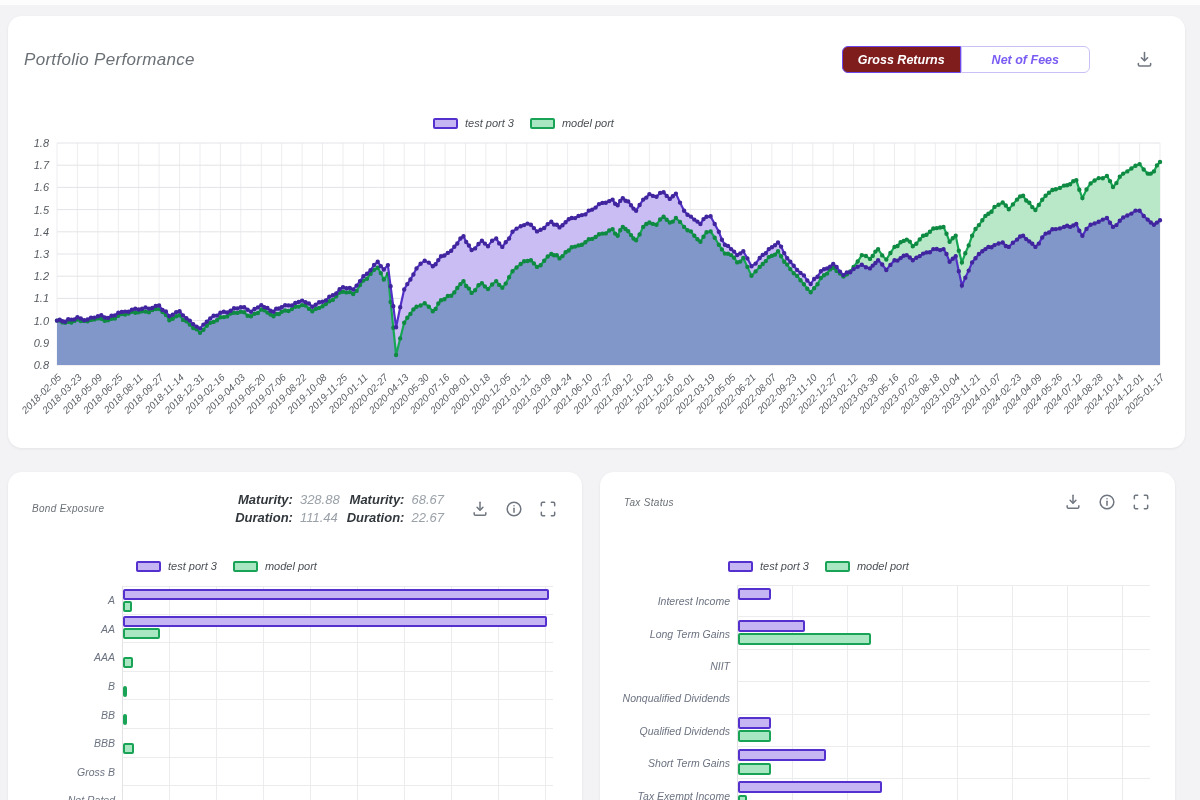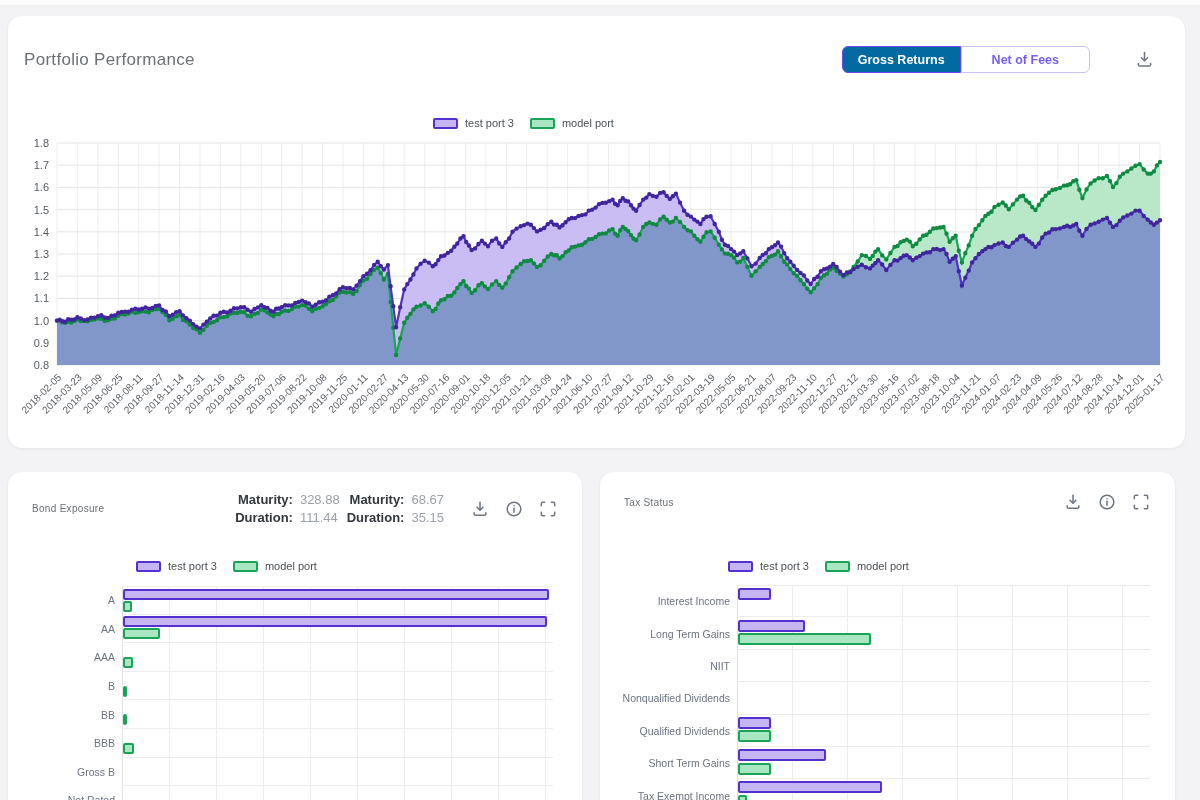--- a/index.html
+++ b/index.html
@@ -1,34 +1,34 @@
 <!DOCTYPE html>
 <html><head>
 <meta charset="utf-8">
 <style>
   * { margin:0; padding:0; box-sizing:border-box; }
   html,body { width:1200px; height:800px; overflow:hidden; background:#f3f3f5;
     font-family:"Liberation Sans", sans-serif; }
   .top-strip { position:absolute; left:0; top:0; width:1200px; height:5px; background:#fdfdfe; }
   .card { position:absolute; background:#ffffff; border-radius:14px;
-    box-shadow:0 1px 3px rgba(30,30,60,0.07); overflow:hidden; }
+    box-shadow:0 1px 3px rgba(30,30,60,0.07); overflow:hidden;font-style:italic; }
   #main-card { left:8px; top:16px; width:1177px; height:432px; }
   #bond-card { left:8px; top:472px; width:574px; height:345px; }
   #tax-card  { left:600px; top:472px; width:575px; height:345px; }
 
   .card-header { display:flex; align-items:center; }
   #main-card .card-header { padding:30px 30px 0 16px; }
   #bond-card .card-header, #tax-card .card-header { padding:20px 24px 0 24px; }
   .card-title { font-size:17px; color:#6a7076; font-weight:500; letter-spacing:.3px; }
   #bond-card .card-title, #tax-card .card-title { font-size:10px; }
 
   .toggle-group { margin-left:auto; display:flex; }
   .toggle-btn { height:27px; display:flex; align-items:center; font-size:12.5px; font-weight:700;
     cursor:pointer; }
-  .toggle-btn.active { background:#0369a1; color:#ffffff; border-radius:6px 0 0 6px; padding:0 15px;
+  .toggle-btn.active { background:#7f1d1d; color:#ffffff; border-radius:6px 0 0 6px; padding:0 15px;
     border:1px solid #6c48ea; }
   .toggle-btn.inactive { background:#ffffff; color:#7a5cf3; border:1px solid #cbc0f5;
     border-radius:0 6px 6px 0; padding:0 30px; }
 
   .icon-btn { background:none; border:none; cursor:pointer; display:flex; align-items:center;
     padding:0; }
   .icon-btn + .icon-btn { margin-left:14px; }
   #main-card .icon-btn { margin-left:44px; }
   .icon-btn svg { stroke:#6f7680; fill:none; stroke-width:1.8; stroke-linecap:round;
     stroke-linejoin:round; }
@@ -358,21 +358,21 @@
   <div class="card-header">
     <div class="card-title">Bond Exposure</div>
     <div class="stats-grid">
       <span class="stat-label">Maturity:</span>
       <span class="stat-value">328.88</span>
       <span class="stat-label">Maturity:</span>
       <span class="stat-value">68.67</span>
       <span class="stat-label">Duration:</span>
       <span class="stat-value">111.44</span>
       <span class="stat-label">Duration:</span>
-      <span class="stat-value">35.15</span>
+      <span class="stat-value">22.67</span>
     </div>
     <div class="hdr-icons">
       <button class="icon-btn">
         <svg width="20" height="20" viewBox="0 0 24 24">
           <path d="M12 4v9"></path>
             <path d="M8.5 10 12 13.5 15.5 10"></path>
           <path d="M5 16.5V18a1.5 1.5 0 0 0 1.5 1.5h11A1.5 1.5 0 0 0 19 18v-1.5"></path>
         </svg>
       </button>
       <button class="icon-btn">

